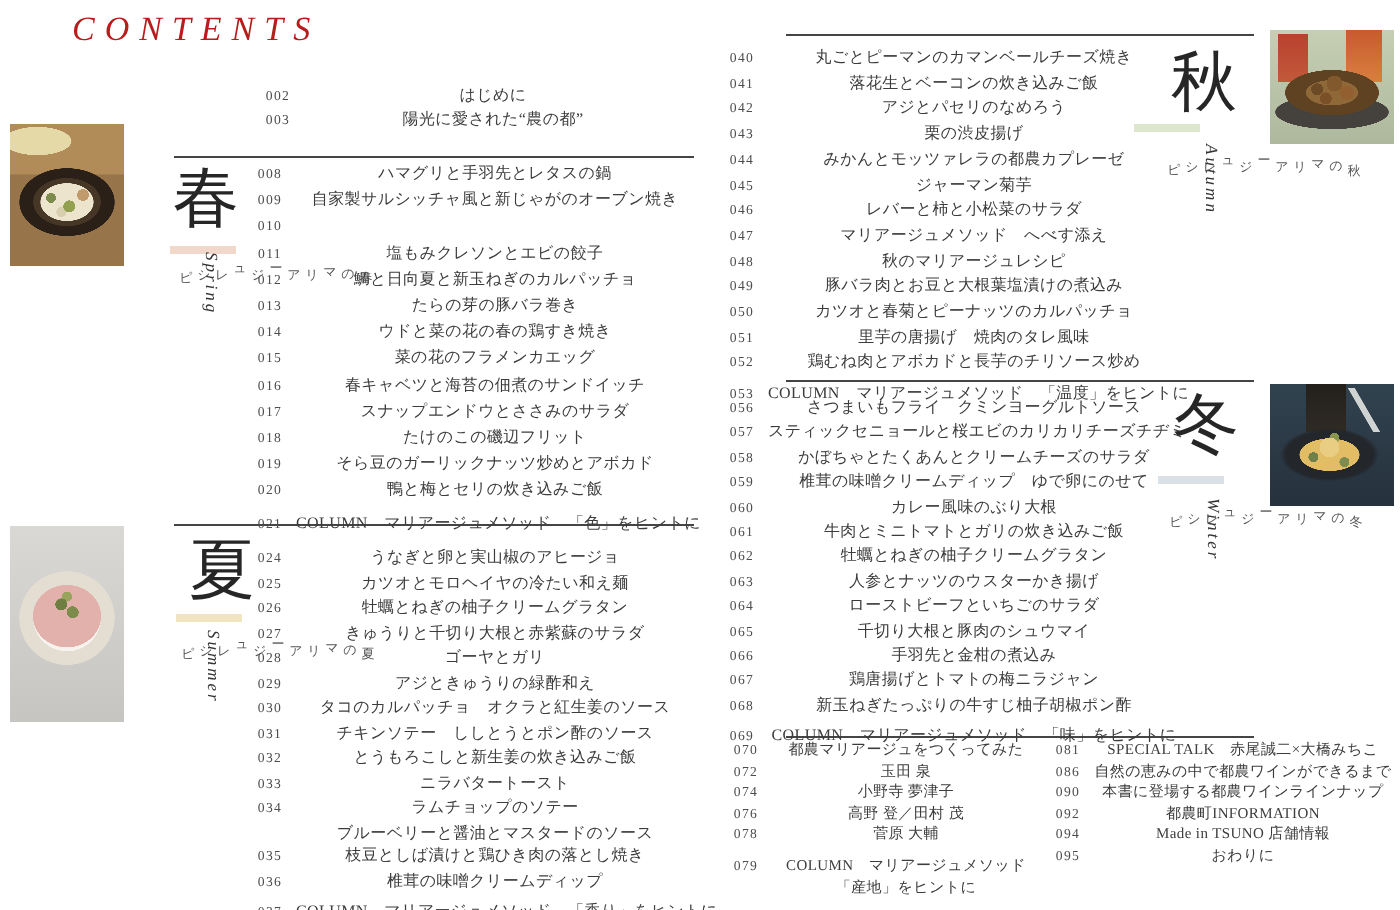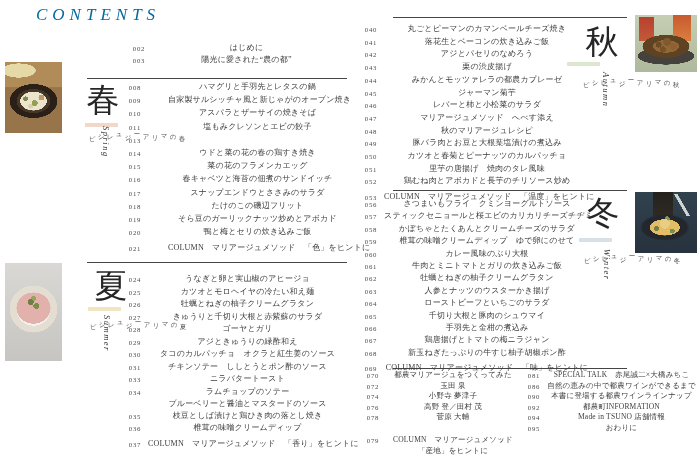--- a/index.html
+++ b/index.html
@@ -3,21 +3,21 @@
 <meta charset="utf-8">
 <style>
   html,body{margin:0;padding:0;background:#ffffff;}
   #spread{
     position:relative;width:700px;height:455px;background:#ffffff;overflow:hidden;
     font-family:"Liberation Serif","DejaVu Serif",serif;color:#3c3c3c;
   }
   
   .contents-title{
     position:absolute;left:36px;top:5px;
-    font-style:italic;font-size:17px;letter-spacing:5px;color:#0369a1;
+    font-style:italic;font-size:17px;letter-spacing:5px;color:#b91c1c;
   }
   
   .rule{position:absolute;height:1px;background:#454545;}
   .rule-l1{left:87px;top:78px;width:260px;}
   .rule-l2{left:87px;top:262px;width:260px;}
   .rule-r1{left:393px;top:17px;width:234px;}
   .rule-r2{left:393px;top:190px;width:234px;}
   .rule-r3{left:393px;top:368px;width:234px;}
   
   .season{position:absolute;width:40px;}
@@ -46,34 +46,34 @@
   .season-winter .sub{left:-2px;top:55px;}
   
   .rows{position:absolute;text-align:center;}
   .row{display:grid;grid-template-columns:26px auto;}
   .row .num{font-size:6.8px;letter-spacing:.7px;color:#4c4c4c;padding-top:1px;}
   .row .ttl{font-size:8px;letter-spacing:.2px;color:#3c3c3c;white-space:nowrap;}
   .row .ttl2{grid-column:2;font-size:8px;letter-spacing:.2px;color:#3c3c3c;white-space:nowrap;}
   .rows-intro{left:130px;top:42px;width:215px;}
   .rows-intro .row{grid-template-columns:18px auto;line-height:11px;}
   .rows-spring{left:122px;top:81px;width:225px;}
-  .rows-spring .row{line-height:12.2px;gap:20px;}
+  .rows-spring .row{line-height:12.2px;}
   .rows-summer{left:122px;top:273px;width:225px;}
   .rows-summer .row{line-height:11.5px;}
   .rows-autumn{left:358px;top:23px;width:232px;}
   .rows-autumn .row{line-height:11.7px;}
   .rows-winter{left:358px;top:198px;width:232px;}
   .rows-winter .row{line-height:11.4px;}
   .rows-appendix-left{left:362px;top:370px;width:160px;}
   .rows-appendix-right{left:523px;top:370px;width:175px;}
   .rows-appendix-left .row,.rows-appendix-right .row{line-height:9.6px;grid-template-columns:22px auto;}
   .rows-appendix-left .row .ttl,.rows-appendix-right .row .ttl,
   .rows-appendix-left .row .ttl2{font-size:7.5px;}
   .row.gap{margin-top:3px;}
-  .rows-appendix-left .row.gap{margin-top:12px;}
+  .rows-appendix-left .row.gap{margin-top:5px;}
   
   .photo{position:absolute;overflow:hidden;}
   .photo-1{left:5px;top:62px;width:57px;height:71px;
     background:
       radial-gradient(circle 2.5px at 36% 52%, #7d8c4a 0 98%, transparent 100%),
       radial-gradient(circle 3px at 52% 58%, #93a050 0 98%, transparent 100%),
       radial-gradient(circle 3px at 64% 50%, #c09a6a 0 98%, transparent 100%),
       radial-gradient(circle 2.5px at 45% 62%, #d8cfae 0 98%, transparent 100%),
       radial-gradient(ellipse 42% 24% at 50% 55%, #ece4cc 0 55%, #463626 56% 70%, #2a2018 71% 99%, transparent 100%),
       radial-gradient(ellipse 30% 10% at 24% 12%, #e6d9a8 0 99%, transparent 100%),
@@ -161,28 +161,32 @@
       <div class="row">
         <span class="num">008</span>
         <span class="ttl">ハマグリと手羽先とレタスの鍋</span>
       </div>
       <div class="row">
         <span class="num">009</span>
         <span class="ttl">自家製サルシッチャ風と新じゃがのオーブン焼き</span>
       </div>
       <div class="row">
         <span class="num">010</span>
-        <span class="ttl">アスパラとザーサイの焼きそば</span>
       </div>
       <div class="row">
         <span class="num">011</span>
         <span class="ttl">塩もみクレソンとエビの餃子</span>
       </div>
       <div class="row">
+        <span class="num">012</span>
+        <span class="ttl">鯛と日向夏と新玉ねぎのカルパッチョ</span>
+      </div>
+      <div class="row">
         <span class="num">013</span>
+        <span class="ttl">たらの芽の豚バラ巻き</span>
       </div>
       <div class="row">
         <span class="num">014</span>
         <span class="ttl">ウドと菜の花の春の鶏すき焼き</span>
       </div>
       <div class="row">
         <span class="num">015</span>
         <span class="ttl">菜の花のフラメンカエッグ</span>
       </div>
       <div class="row">
@@ -235,20 +239,24 @@
         <span class="num">029</span>
         <span class="ttl">アジときゅうりの緑酢和え</span>
       </div>
       <div class="row">
         <span class="num">030</span>
         <span class="ttl">タコのカルパッチョ　オクラと紅生姜のソース</span>
       </div>
       <div class="row">
         <span class="num">031</span>
         <span class="ttl">チキンソテー　ししとうとポン酢のソース</span>
+      </div>
+      <div class="row">
+        <span class="num">032</span>
+        <span class="ttl">とうもろこしと新生姜の炊き込みご飯</span>
       </div>
       <div class="row">
         <span class="num">033</span>
         <span class="ttl">ニラバタートースト</span>
       </div>
       <div class="row">
         <span class="num">034</span>
         <span class="ttl">ラムチョップのソテー</span>
         <span class="ttl2">ブルーベリーと醤油とマスタードのソース</span>
       </div>

